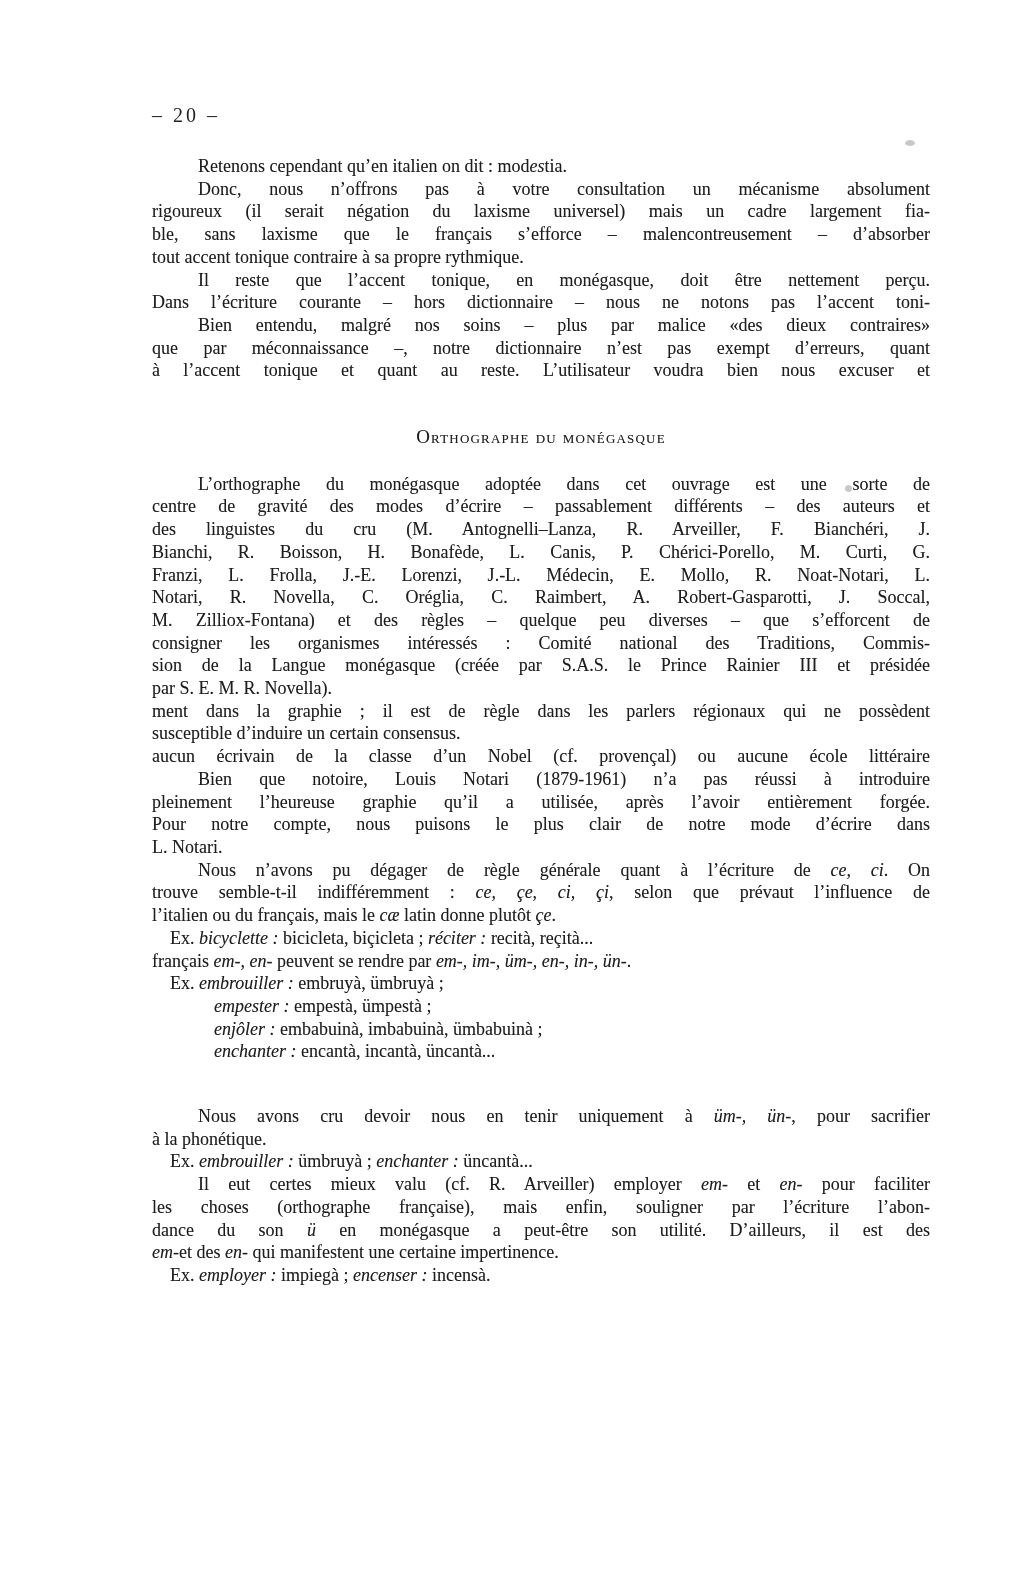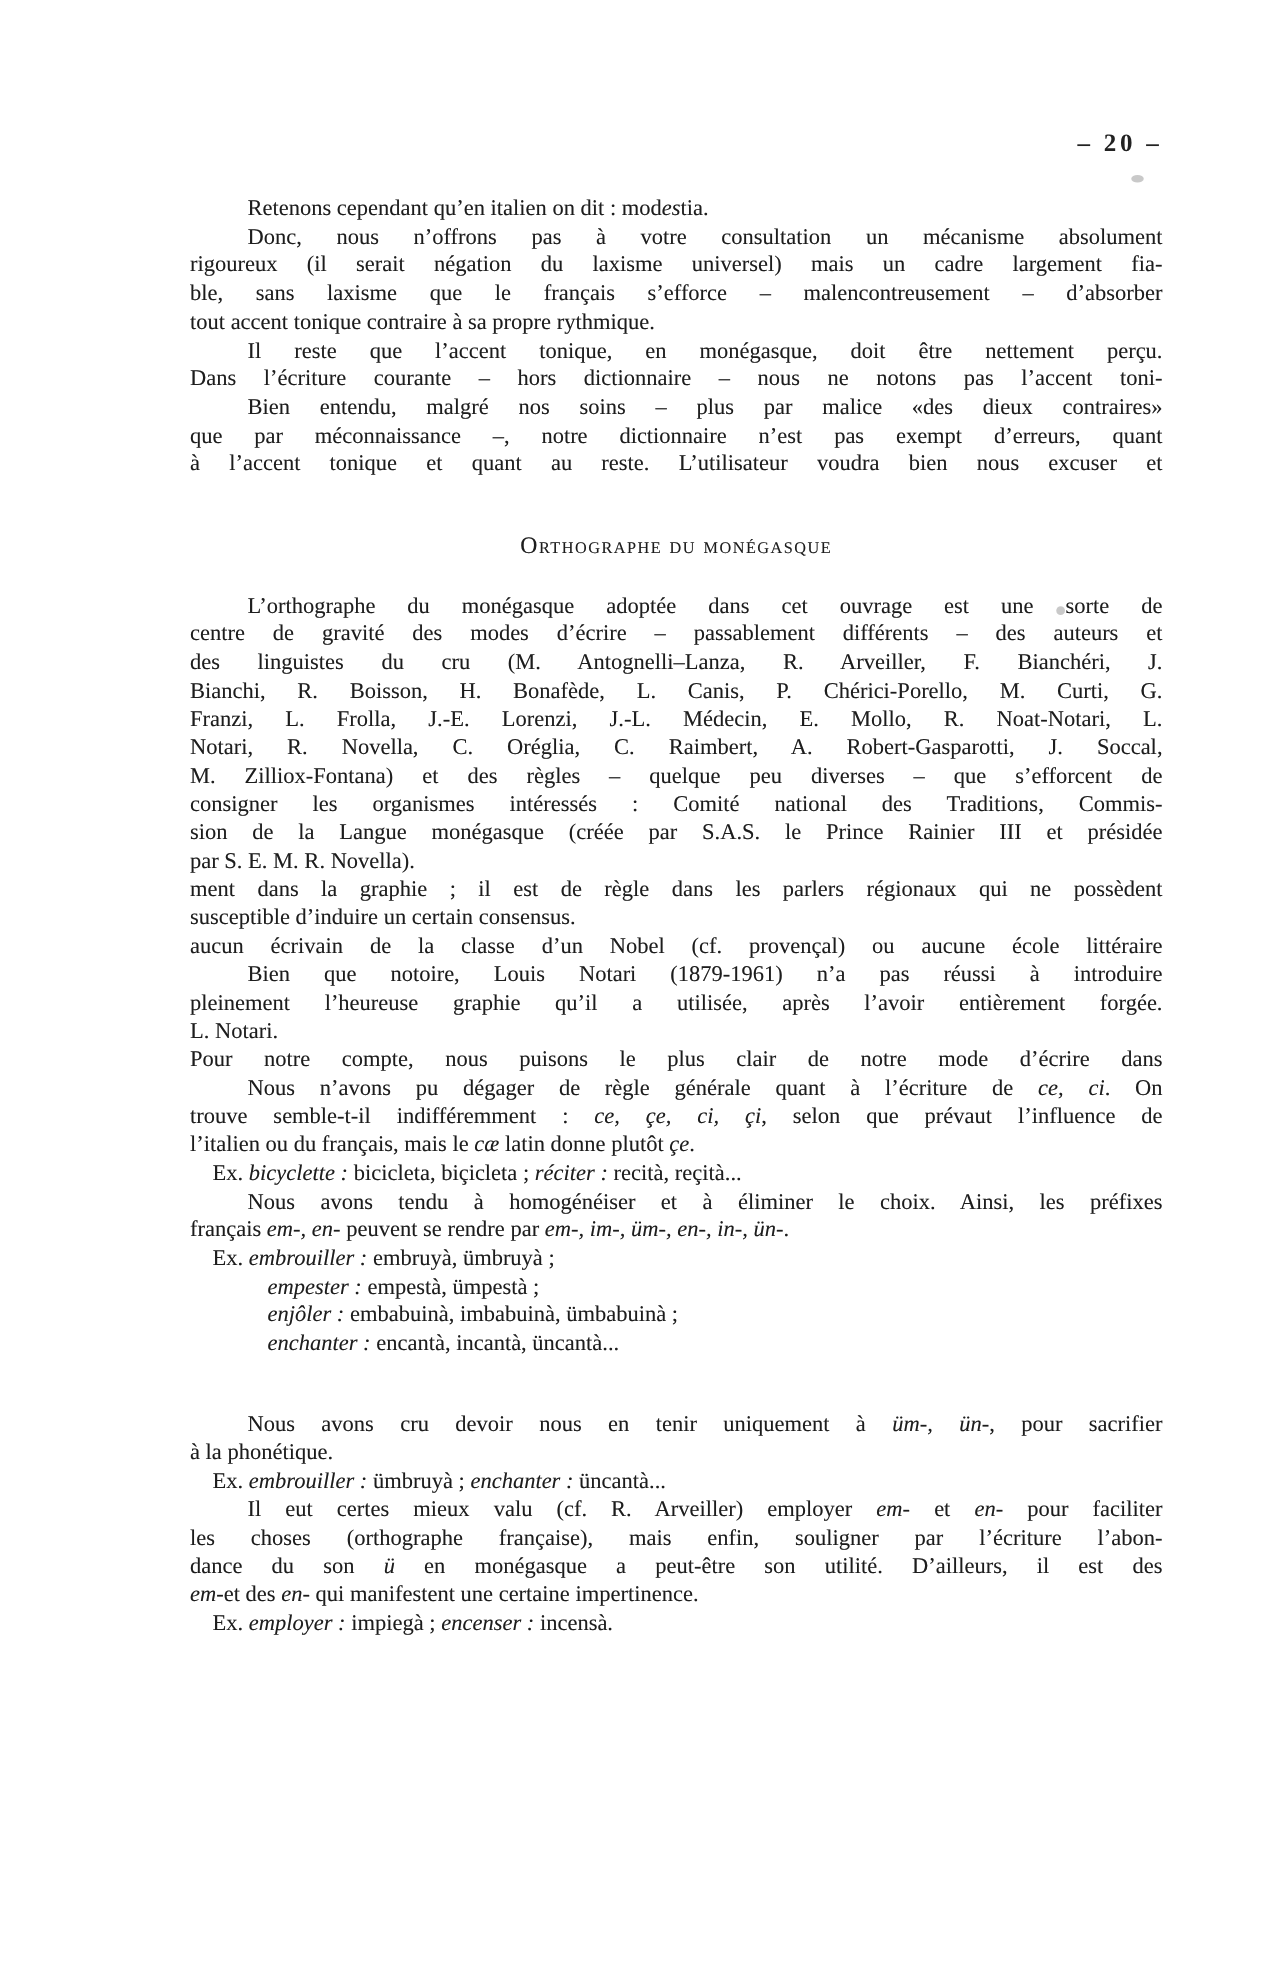--- a/index.html
+++ b/index.html
@@ -11,25 +11,24 @@
   }
   .page{
     position:relative;
     width:1024px;height:1569px;
     overflow:hidden;
     background:#ffffff;
   }
   .pagenum{
     margin:104px 0 0 152px;
     width:778px;
-    text-align:right;
+    text-align:left;
     font-size:20px;
     letter-spacing:3px;
     color:#222;
-    font-weight:bold;
   }
   .body-text{
     margin:28px 0 0 152px;
     width:778px;
     font-size:18px;
     line-height:22.7px;
     text-shadow:0 0 0.5px rgba(25,25,25,0.35);
   }
   .block{margin:0;}
   .block.gap-lg{margin-top:42px;}
@@ -93,33 +92,32 @@
         <div class="line ind-none"><span>par S. E. M. R. Novella).</span></div>
       </div>
       <div class="block">
         <div class="line ind-none j"><span>ment dans la graphie ; il est de règle dans les parlers régionaux qui ne possèdent</span></div>
         <div class="line ind-none"><span>susceptible d’induire un certain consensus.</span></div>
         <div class="line ind-none j"><span>aucun écrivain de la classe d’un Nobel (cf. provençal) ou aucune école littéraire</span></div>
       </div>
       <div class="block">
         <div class="line ind-para j"><span>Bien que notoire, Louis Notari (1879-1961) n’a pas réussi à introduire</span></div>
         <div class="line ind-none j"><span>pleinement l’heureuse graphie qu’il a utilisée, après l’avoir entièrement forgée.</span></div>
+        <div class="line ind-none j"><span>Pour notre compte, nous puisons le plus clair de notre mode d’écrire dans</span></div>
         <div class="line ind-none"><span>L. Notari.</span></div>
-        <div class="line ind-none j"><span>Pour notre compte, nous puisons le plus clair de notre mode d’écrire dans</span></div>
       </div>
       <div class="block">
         <div class="line ind-para j"><span>Nous n’avons pu dégager de règle générale quant à l’écriture de </span><em>ce, ci</em><span>. On</span></div>
         <div class="line ind-none j"><span>trouve semble-t-il indifféremment : </span><em>ce, çe, ci, çi</em><span>, selon que prévaut l’influence de</span></div>
         <div class="line ind-none"><span>l’italien ou du français, mais le </span><em>cæ</em><span> latin donne plutôt </span><em>çe</em><span>.</span></div>
       </div>
       <div class="block">
         <div class="line ind-ex"><span>Ex. </span><em>bicyclette :</em><span> bicicleta, biçicleta ; </span><em>réciter :</em><span> recità, reçità...</span></div>
       </div>
       <div class="block">
-        <div class="line ind-para j"><span>Nous avons tendu à homogénéiser et à éliminer le choix. Ainsi, les préfixes</span></div>
         <div class="line ind-none"><span>français </span><em>em-, en-</em><span> peuvent se rendre par </span><em>em-, im-, üm-, en-, in-, ün-</em><span>.</span></div>
       </div>
       <div class="block">
         <div class="line ind-ex"><span>Ex. </span><em>embrouiller :</em><span> embruyà, ümbruyà ;</span></div>
         <div class="line ind-ex2"><em>empester :</em><span> empestà, ümpestà ;</span></div>
         <div class="line ind-ex2"><em>enjôler :</em><span> embabuinà, imbabuinà, ümbabuinà ;</span></div>
         <div class="line ind-ex2"><em>enchanter :</em><span> encantà, incantà, üncantà...</span></div>
       </div>
       <div class="block gap-lg">
         <div class="line ind-para j"><span>Nous avons cru devoir nous en tenir uniquement à </span><em>üm-, ün-</em><span>, pour sacrifier</span></div>

